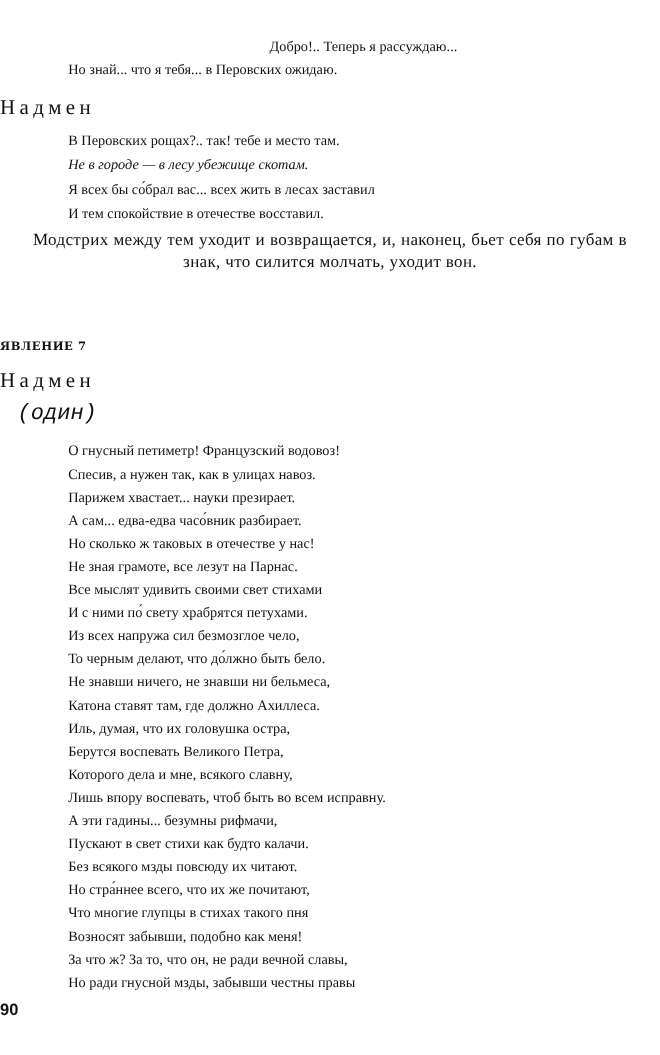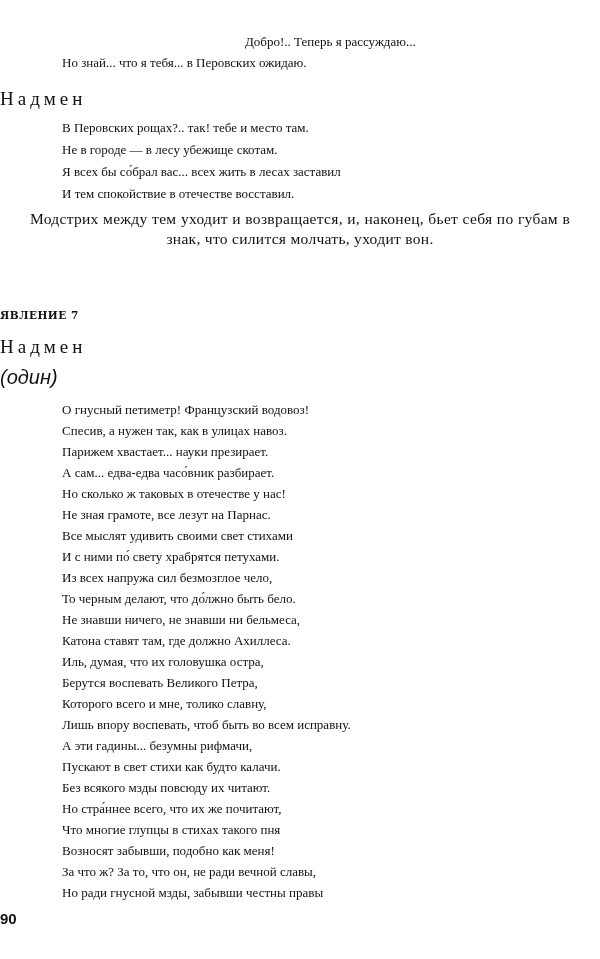--- a/index.html
+++ b/index.html
@@ -18,34 +18,34 @@
     .speaker { letter-spacing: 4px; font-size: 19px; }
     .stage {
       position: absolute; left: 30px; width: 540px;
       font-size: 15.5px; line-height: 20px; text-align: justify;
       text-align-last: center; letter-spacing: 0.3px;
     }
     .scene {
       font-family: "DejaVu Serif", serif; font-weight: bold;
       font-size: 10.5px; letter-spacing: 0.5px;
     }
-    .remark { font-style: italic; font-size: 20px; font-family: Liberation Sans, sans-serif; }
+    .remark { font-style: italic; font-size: 20px; font-family: Liberation Mono, monospace; margin-left: 16px; }
     .pagenum { font-family: "Liberation Sans", sans-serif; font-size: 15px; }
   </style>
 </head>
 <body>
 
 <div>
 
   <div class="line" style="left:245px; top:31px;">Добро!.. Теперь я рассуждаю...</div>
   <div class="line verse" style="top:52px;">Но знай... что я тебя... в Перовских ожидаю.</div>
 
   <div class="line center speaker" style="top:88px;">Надмен</div>
   <div class="line verse" style="top:117px;">В Перовских рощах?.. так! тебе и место там.</div>
-  <div class="line verse" style="top:139px;">Не в городе — в лесу убежище скотам.</div>
+  <div class="line verse" style="top:139px;font-style:italic;">Не в городе — в лесу убежище скотам.</div>
   <div class="line verse" style="top:161px;">Я всех бы со́брал вас... всех жить в лесах заставил</div>
   <div class="line verse" style="top:183px;">И тем спокойствие в отечестве восставил.</div>
 
   <div class="stage" style="top:209px;">Модстрих между тем уходит и возвращается, и, наконец, бьет себя по губам в знак, что силится молчать, уходит вон.</div>
 
   <div class="line center scene" style="top:304px;">ЯВЛЕНИЕ 7</div>
   <div class="line center speaker" style="top:336px;">Надмен</div>
   <div class="line center remark" style="top:366px;">(один)</div>
 
   <div class="line verse" style="top:399px;">О гнусный петиметр! Французский водовоз!</div>
@@ -55,21 +55,21 @@
   <div class="line verse" style="top:483px;">Но сколько ж таковых в отечестве у нас!</div>
   <div class="line verse" style="top:504px;">Не зная грамоте, все лезут на Парнас.</div>
   <div class="line verse" style="top:525px;">Все мыслят удивить своими свет стихами</div>
   <div class="line verse" style="top:546px;">И с ними по́ свету храбрятся петухами.</div>
   <div class="line verse" style="top:567px;">Из всех напружа сил безмозглое чело,</div>
   <div class="line verse" style="top:588px;">То черным делают, что до́лжно быть бело.</div>
   <div class="line verse" style="top:609px;">Не знавши ничего, не знавши ни бельмеса,</div>
   <div class="line verse" style="top:630px;">Катона ставят там, где должно Ахиллеса.</div>
   <div class="line verse" style="top:651px;">Иль, думая, что их головушка остра,</div>
   <div class="line verse" style="top:672px;">Берутся воспевать Великого Петра,</div>
-  <div class="line verse" style="top:693px;">Которого всего и мне, толико славну,</div>
+  <div class="line verse" style="top:693px;">Которого дела и мне, всякого славну,</div>
   <div class="line verse" style="top:714px;">Лишь впору воспевать, чтоб быть во всем исправну.</div>
   <div class="line verse" style="top:735px;">А эти гадины... безумны рифмачи,</div>
   <div class="line verse" style="top:756px;">Пускают в свет стихи как будто калачи.</div>
   <div class="line verse" style="top:777px;">Без всякого мзды повсюду их читают.</div>
   <div class="line verse" style="top:798px;">Но стра́ннее всего, что их же почитают,</div>
   <div class="line verse" style="top:819px;">Что многие глупцы в стихах такого пня</div>
   <div class="line verse" style="top:840px;">Возносят забывши, подобно как меня!</div>
   <div class="line verse" style="top:861px;">За что ж? За то, что он, не ради вечной славы,</div>
   <div class="line verse" style="top:882px;">Но ради гнусной мзды, забывши честны правы</div>
 

